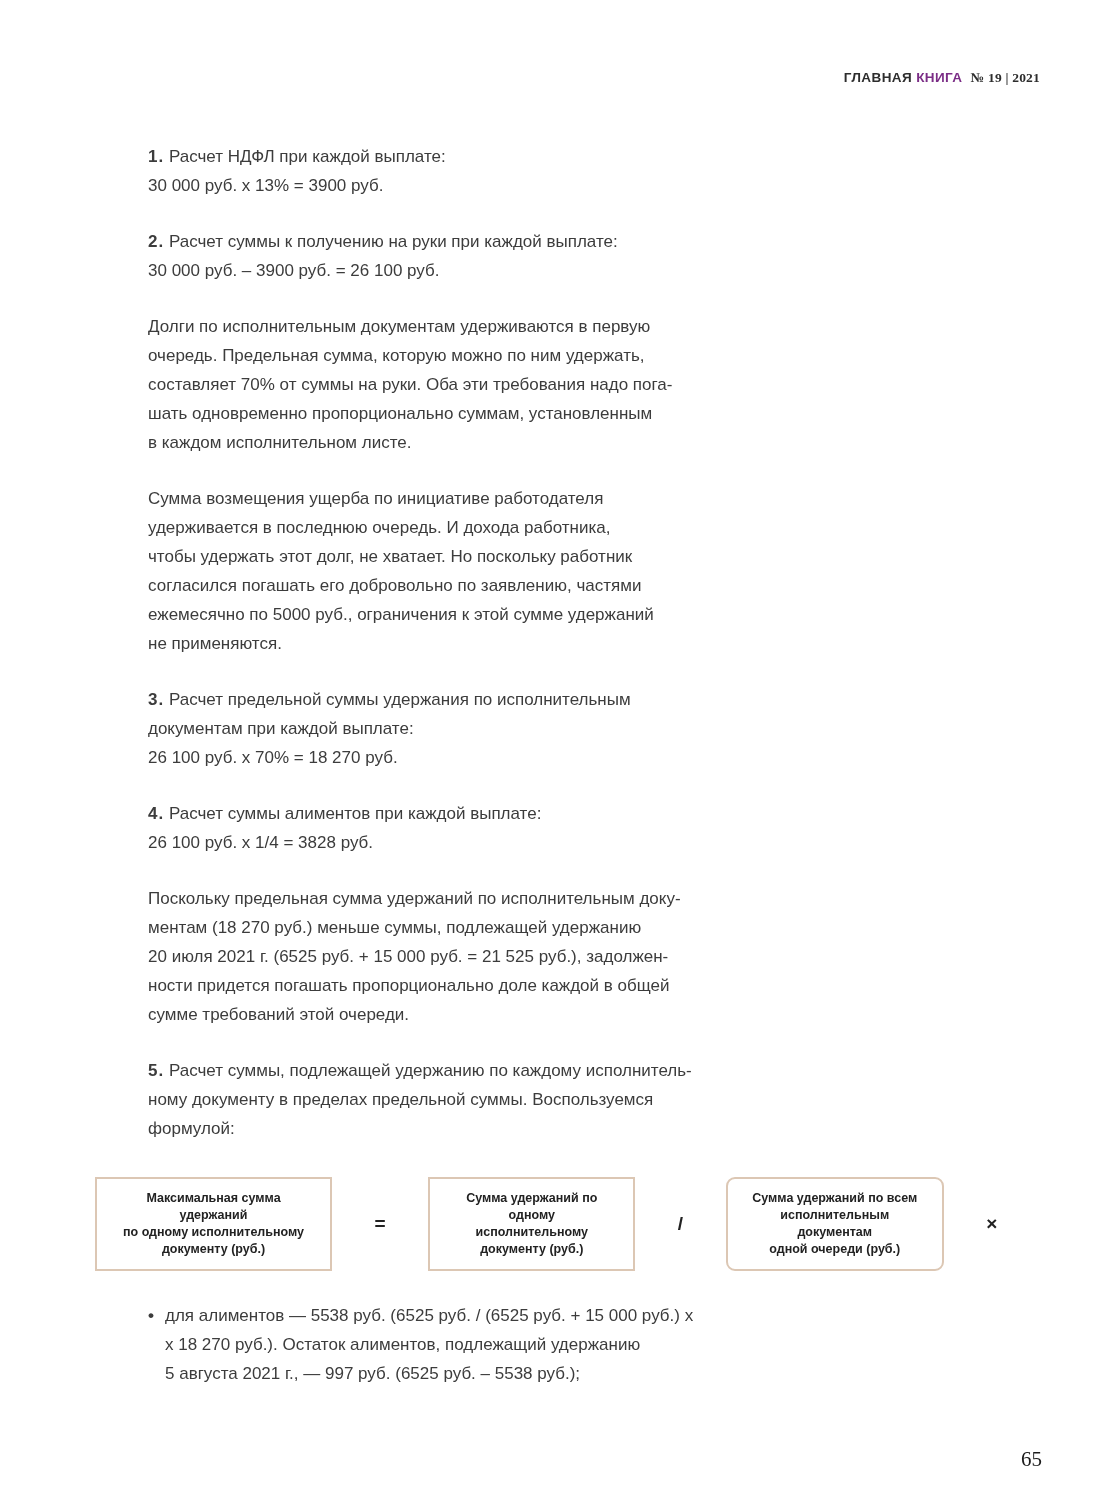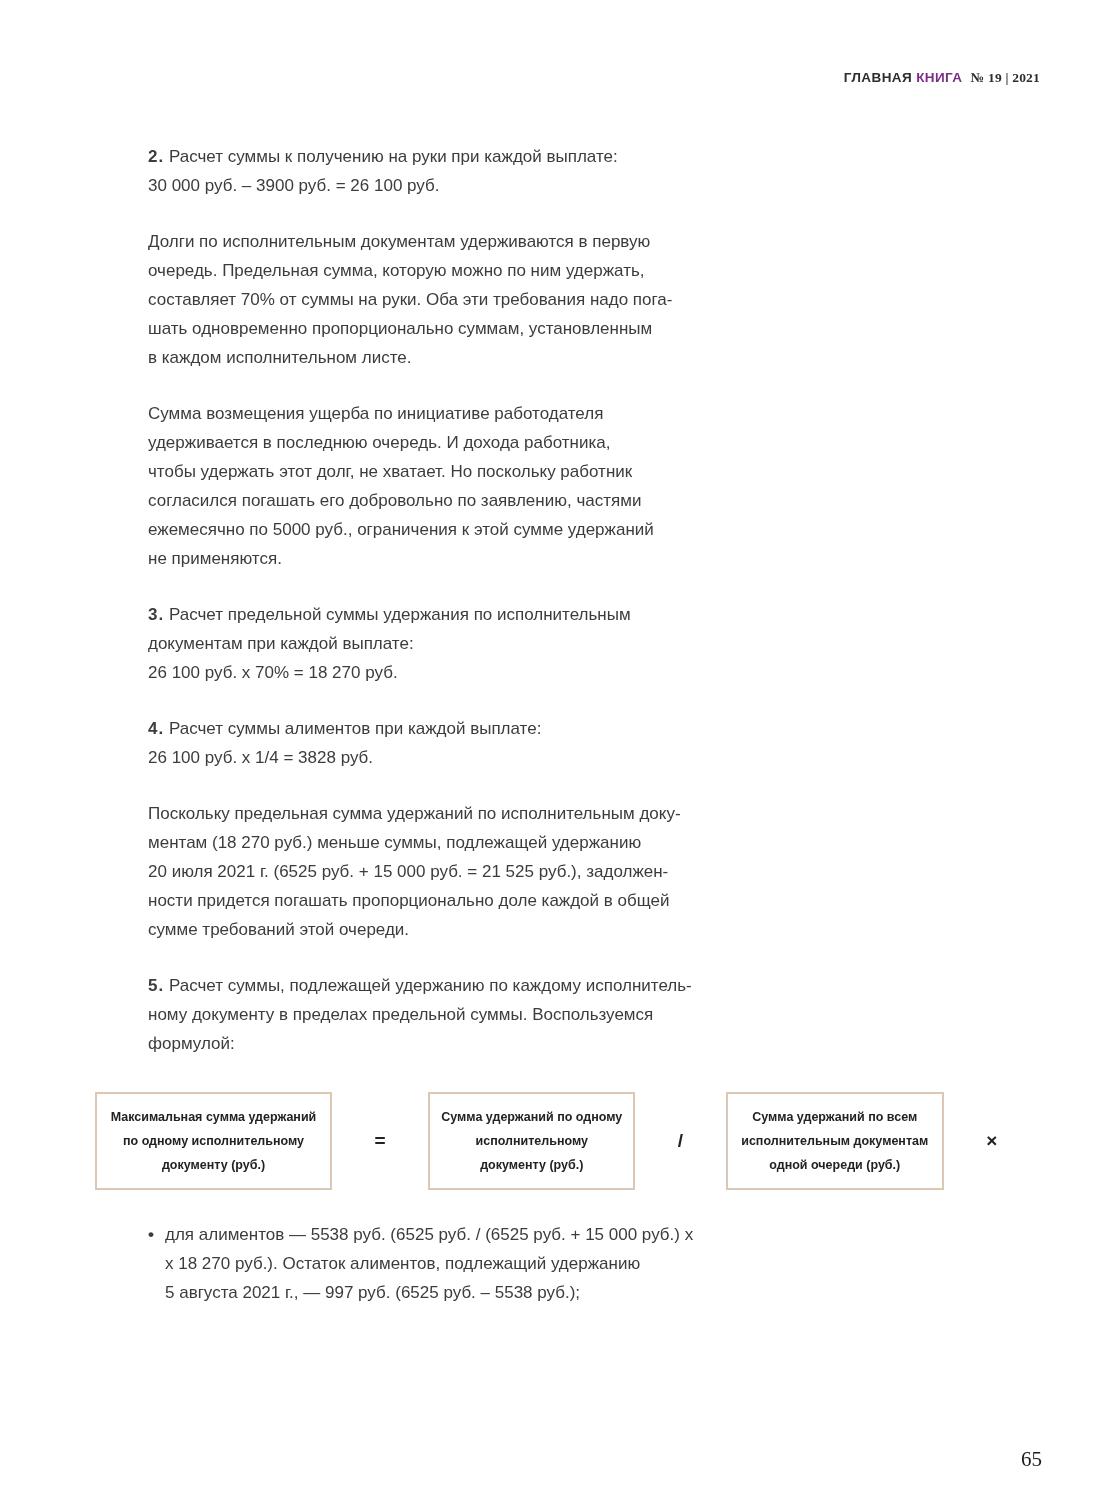--- a/index.html
+++ b/index.html
@@ -49,29 +49,29 @@
     align-items: center;
     width: 945px;
     margin: 34px 0 30px -53px;
   }
   .fbox {
     border: 2px solid #dcc7b4;
     background: #ffffff;
     text-align: center;
     font-weight: bold;
     font-size: 12.5px;
-    line-height: 24px;
+    line-height: 17px;
     color: #222222;
-    padding: 11px 4px;
+    padding: 11px 16px;
     white-space: pre-line;
     flex: 0 0 auto;
   }
   .fbox-1 { width: 237px; }
   .fbox-2 { width: 207px; }
-  .fbox-3 { width: 218px; }
+  .fbox-3 { width: 218px; border-radius: 9px; }
   .fbox-4 { width: 192px; }
   .fop {
     flex: 1 1 auto;
     text-align: center;
     font-weight: bold;
     font-size: 19px;
     color: #222222;
   }
   .bullet-item {
     position: relative;
@@ -97,20 +97,22 @@
 </style>
 </head>
 <body>
 
 <div class="page">
 
   <div class="header"><span class="brand-dark">ГЛАВНАЯ</span> <span class="brand-purple">КНИГА</span> <span class="issue">№ 19 | 2021</span></div>
 
   <div class="content">
 
+    <p class="para"><span class="num">1.</span> <span>Расчет НДФЛ при каждой выплате:
+30 000 руб. х 13% = 3900 руб.</span></p>
 
     <p class="para"><span class="num">2.</span> <span>Расчет суммы к получению на руки при каждой выплате:
 30 000 руб. – 3900 руб. = 26 100 руб.</span></p>
 
     <p class="para"><span>Долги по исполнительным документам удерживаются в первую
 очередь. Предельная сумма, которую можно по ним удержать,
 составляет 70% от суммы на руки. Оба эти требования надо пога-
 шать одновременно пропорционально суммам, установленным
 в каждом исполнительном листе.</span></p>
 

